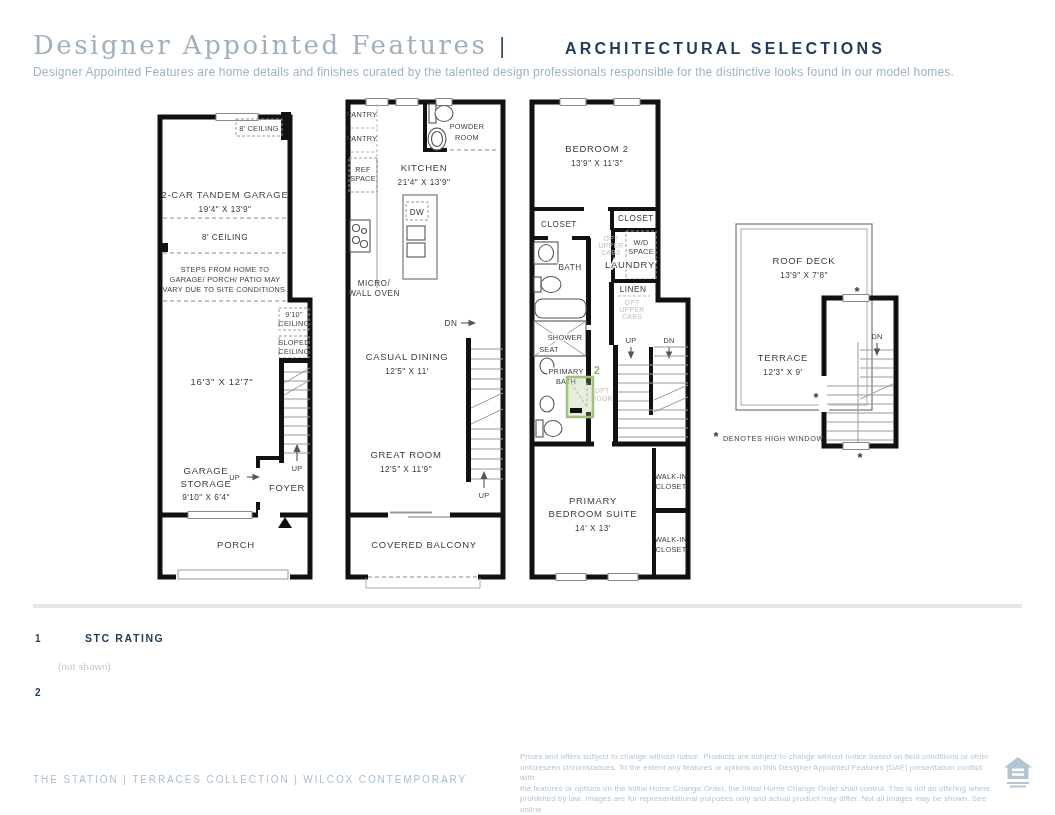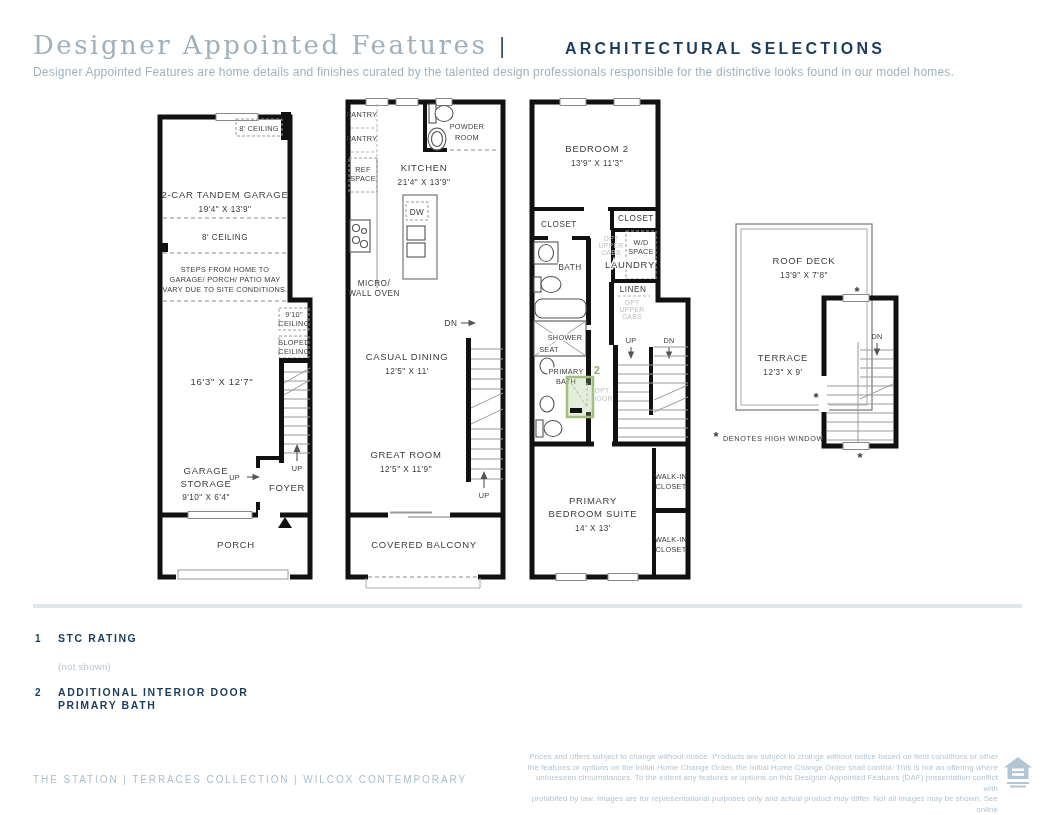--- a/index.html
+++ b/index.html
@@ -34,24 +34,24 @@
   .tx{font-size:7.3px;text-anchor:middle;letter-spacing:0.3px;}
   .tg{font-size:6.8px;text-anchor:middle;fill:#bdbdbd;letter-spacing:0.3px;}
   .halo{paint-order:stroke;stroke:#fff;stroke-width:3px;}
   .green{fill:#8fae67;font-weight:bold;font-size:10.5px;text-anchor:middle;}
   .star{font-size:13px;font-weight:bold;text-anchor:middle;}
   
   .divider{position:absolute;left:33px;top:604px;width:989px;height:4px;background:#e2e7ea;}
   .legend{position:absolute;left:35px;top:632px;}
   .legend-row{display:flex;margin-bottom:14px;}
   .legend-num{width:23px;font-size:10px;font-weight:bold;color:#1d3c5e;padding-top:1px;}
-  .legend-label{font-size:10.5px;font-weight:bold;color:#1d3c5e;letter-spacing:1.6px;line-height:13px;}
+  .legend-label{font-size:10.5px;font-weight:bold;color:#1d3c5e;letter-spacing:1.6px;line-height:13px;margin-left:27px;}
   .legend-sub{font-size:9.5px;color:#b9c6d0;letter-spacing:0.3px;margin-top:16px;font-weight:normal;}
   .brand{position:absolute;left:33px;top:772px;font-size:10px;font-weight:normal;color:#a9bfce;letter-spacing:1.9px;line-height:16px;}
-  .disclaimer{position:absolute;left:520px;top:752px;width:478px;text-align:right;
+  .disclaimer{position:absolute;left:520px;top:752px;width:478px;text-align:left;
               font-size:7.9px;line-height:10.6px;color:#b3c5d2;letter-spacing:0.1px;}
   .eho{position:absolute;left:1003px;top:756px;}
 </style>
 </head>
 <body>
 
 <div class="page">
 
   <div class="header">
     <span class="title-serif">Designer Appointed Features</span>
@@ -335,35 +335,31 @@
   <div class="legend">
     <div class="legend-row">
       <div class="legend-num">1</div>
       <div>
         <div class="legend-label">STC RATING</div>
         <div class="legend-sub">(not shown)</div>
       </div>
     </div>
     <div class="legend-row">
       <div class="legend-num">2</div>
-      <div>
-        <div class="legend-label">ADDITIONAL INTERIOR DOOR</div>
-        <div class="legend-label">PRIMARY BATH</div>
-      </div>
     </div>
   </div>
 
   <div class="brand">
     <div>THE STATION | TERRACES COLLECTION | WILCOX CONTEMPORARY</div>
   </div>
 
   <div class="disclaimer">
     <div>Prices and offers subject to change without notice. Products are subject to change without notice based on field conditions or other</div>
+    <div>unforeseen circumstances. To the extent any features or options on this Designer Appointed Features (DAF) presentation conflict with</div>
     <div>the features or options on the Initial Home Change Order, the Initial Home Change Order shall control. This is not an offering where</div>
-    <div>unforeseen circumstances. To the extent any features or options on this Designer Appointed Features (DAF) presentation conflict with</div>
     <div>prohibited by law. Images are for representational purposes only and actual product may differ. Not all images may be shown. See online</div>
 
   </div>
 
   <div class="eho">
     <svg width="30" height="36" viewBox="0 0 30 36">
       <path d="M15,1 L29,11.5 L25.5,11.5 L25.5,23 L4.5,23 L4.5,11.5 L1,11.5 Z" fill="#b3c5d2"></path>
       <rect x="9" y="12.5" width="12" height="2.6" fill="#fff"></rect>
       <rect x="9" y="17.2" width="12" height="2.6" fill="#fff"></rect>
       <rect x="4" y="26" width="22" height="2" fill="#b3c5d2"></rect>

